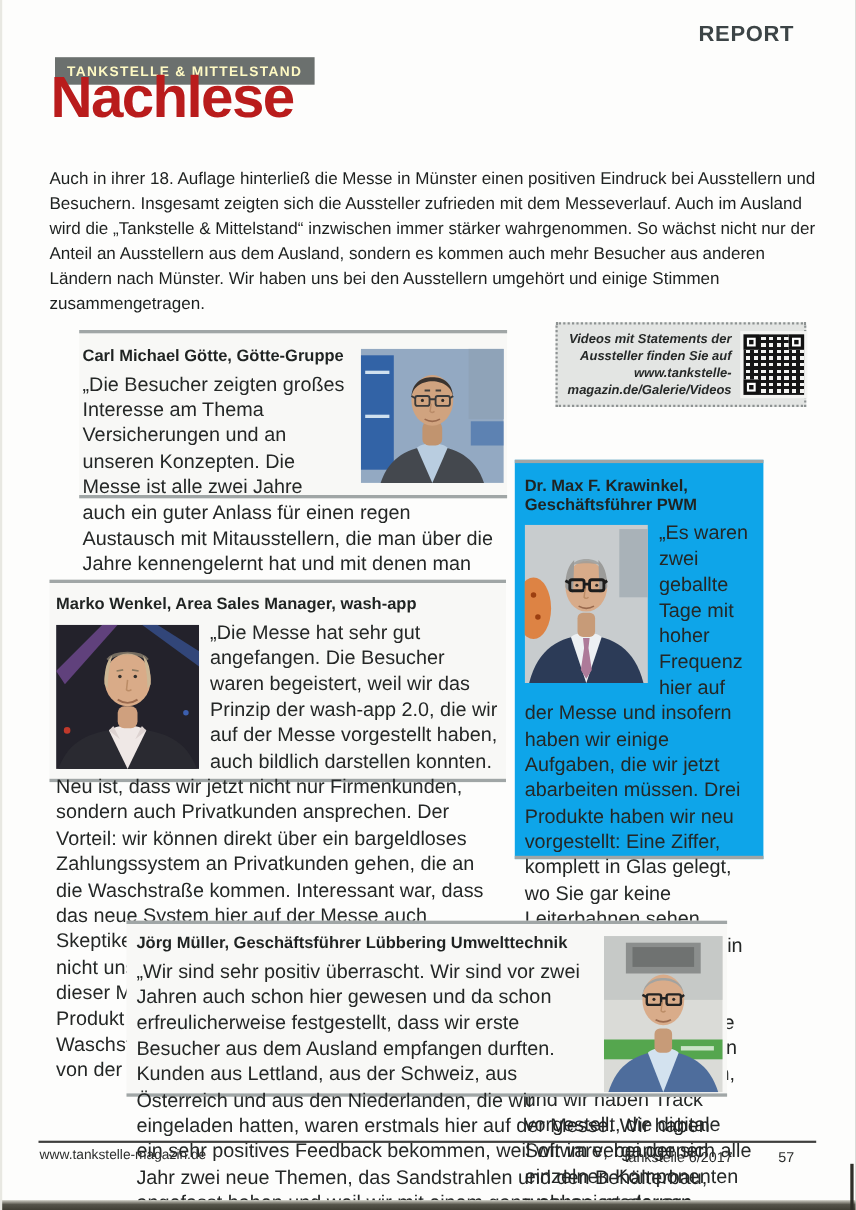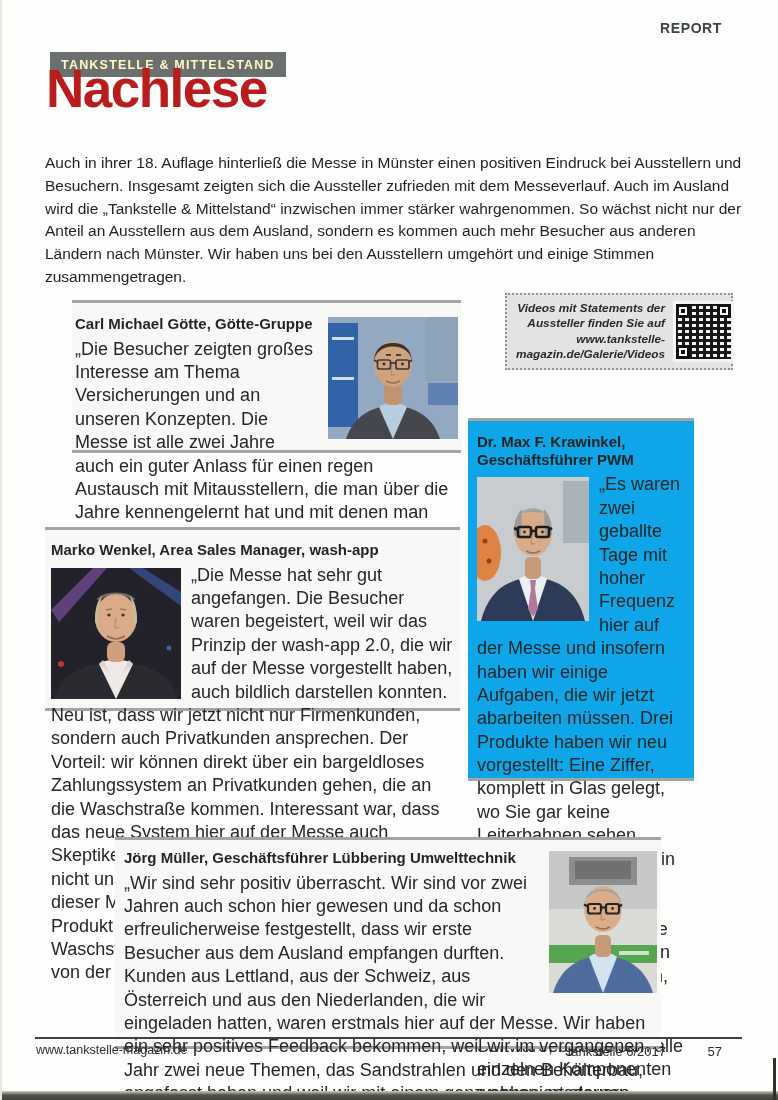--- a/index.html
+++ b/index.html
@@ -3,39 +3,39 @@
 <meta charset="utf-8">
 <style>
   html,body{margin:0;padding:0;background:#9a9a96;}
   .page{
     position:relative;width:778px;height:1100px;margin:0 auto;
     background:#fdfdfc;overflow:hidden;
     font-family:"Liberation Sans","DejaVu Sans",sans-serif;
     color:#222524;
   }
   
-  .report{position:absolute;top:20px;right:56px;font-size:14px;font-weight:bold;
+  .report{position:absolute;top:20px;right:56px;font-size:20px;font-weight:bold;
     letter-spacing:.6px;color:#3c4446;}
   .tag{position:absolute;left:50px;top:52px;background:#6b706e;color:#fef9c3;
     font-size:12.5px;font-weight:600;letter-spacing:1.2px;padding:6px 11px 5px;}
   .title{position:absolute;left:46px;top:58px;margin:0;font-size:53px;font-weight:800;
     letter-spacing:-1.5px;color:#b91c1c;}
   .intro{position:absolute;left:45px;top:152px;width:706px;margin:0;
     font-size:15.5px;line-height:1.47;color:#1d201f;}
   
   .box{position:absolute;box-sizing:border-box;
     border-top:3px solid #a0a6a6;border-bottom:3px solid #a0a6a6;
     background:#f8f8f6;}
   .box h2{margin:0 0 5px;font-size:15px;font-weight:bold;color:#1f2322;line-height:1.18;}
   .box p{margin:0;font-size:18px;line-height:1.3;color:#242726;}
   .pre-line{white-space:pre-line;}
   .box-goette{left:72px;top:300px;width:389px;height:153px;padding:12px 3px 12px 3px;}
   .box-wenkel{left:45px;top:527px;width:415px;height:184px;padding:11px 3px 0 6px;}
   .box-krawinkel{left:468px;top:418px;width:226px;height:363px;padding:12px 9px 12px 9px;background:#0ea5e9;}
-  .box-mueller{left:115px;top:837px;width:546px;height:212px;padding:9px 4px 12px 9px;}
+  .box-mueller{left:115px;top:837px;width:546px;height:160px;padding:9px 4px 12px 9px;}
   .photo{display:block;}
   .ph-right{float:right;margin:2px 0 4px 12px;}
   .ph-left{float:left;margin:4px 10px 3px 0;}
   
   .videobox{position:absolute;left:505px;top:293px;width:228px;height:77px;
     box-sizing:border-box;border:2px dotted #8d9292;background:#e3e5e3;
     display:flex;align-items:center;gap:10px;padding:6px 9px;}
   .vtext{margin:0;font-size:11.8px;font-weight:bold;font-style:italic;
     line-height:1.28;color:#262928;width:150px;text-align:right;}
   .qr{width:57px;height:57px;flex-shrink:0;position:relative;background:

